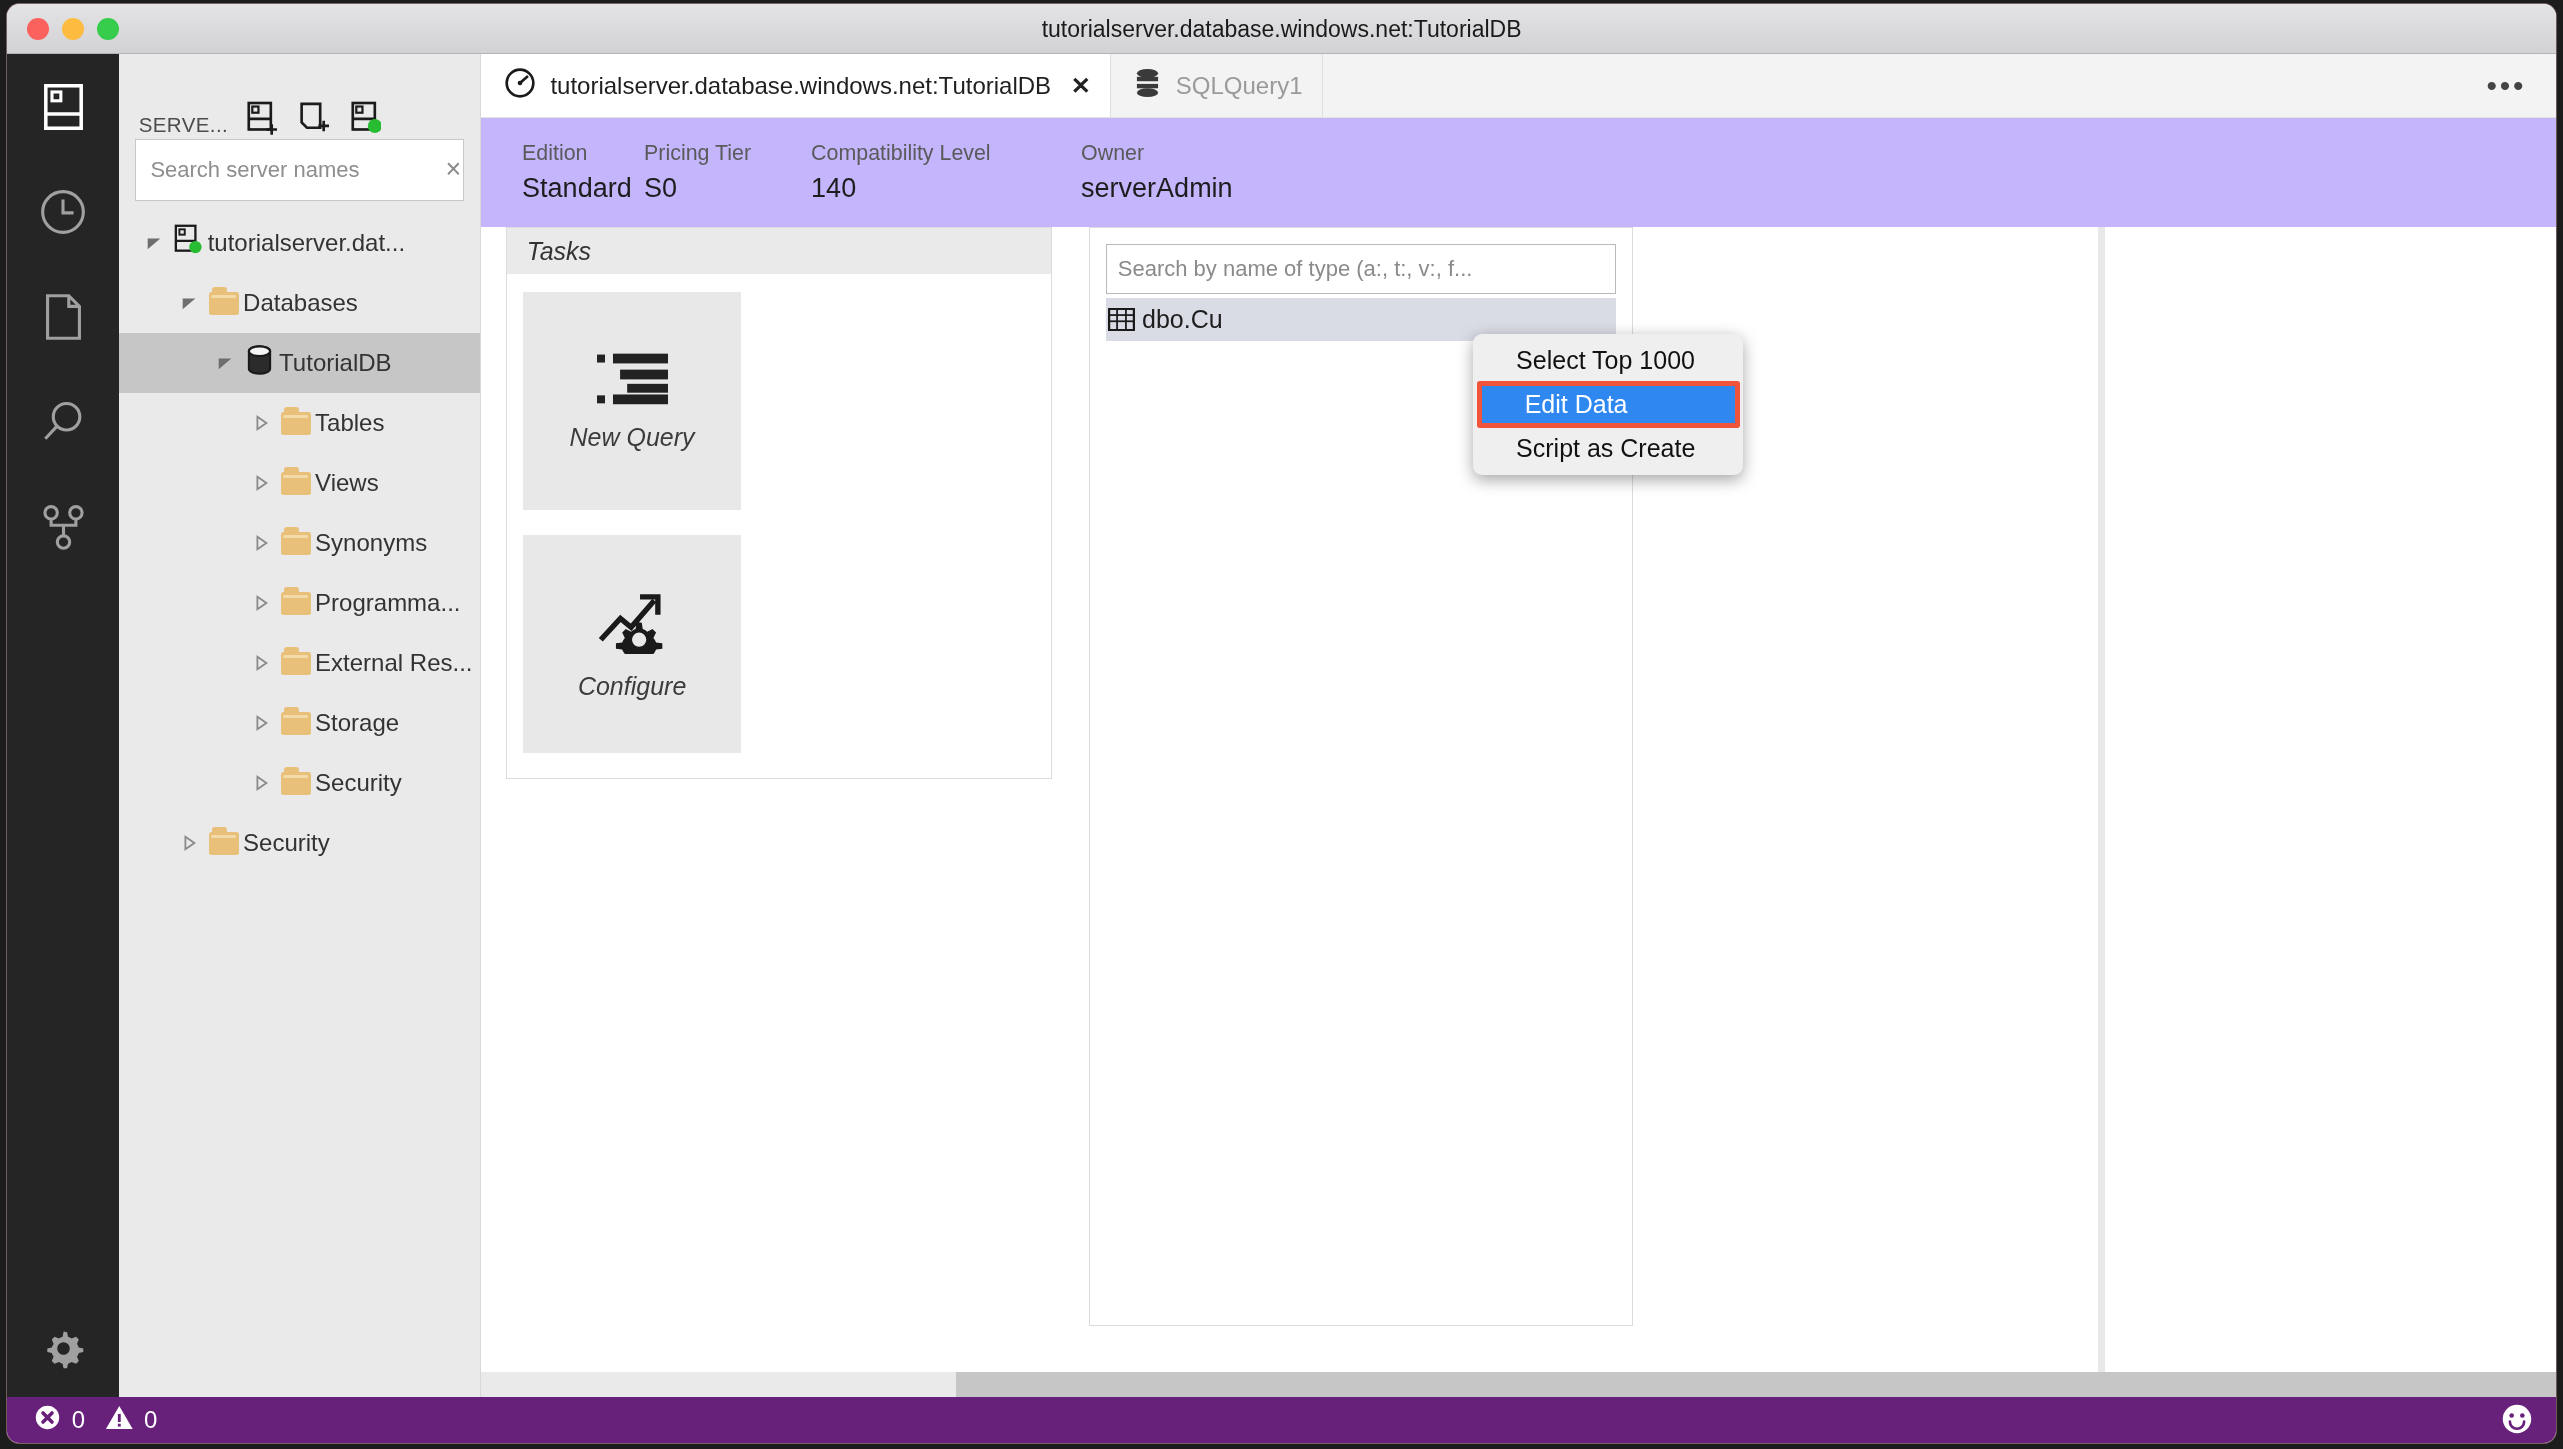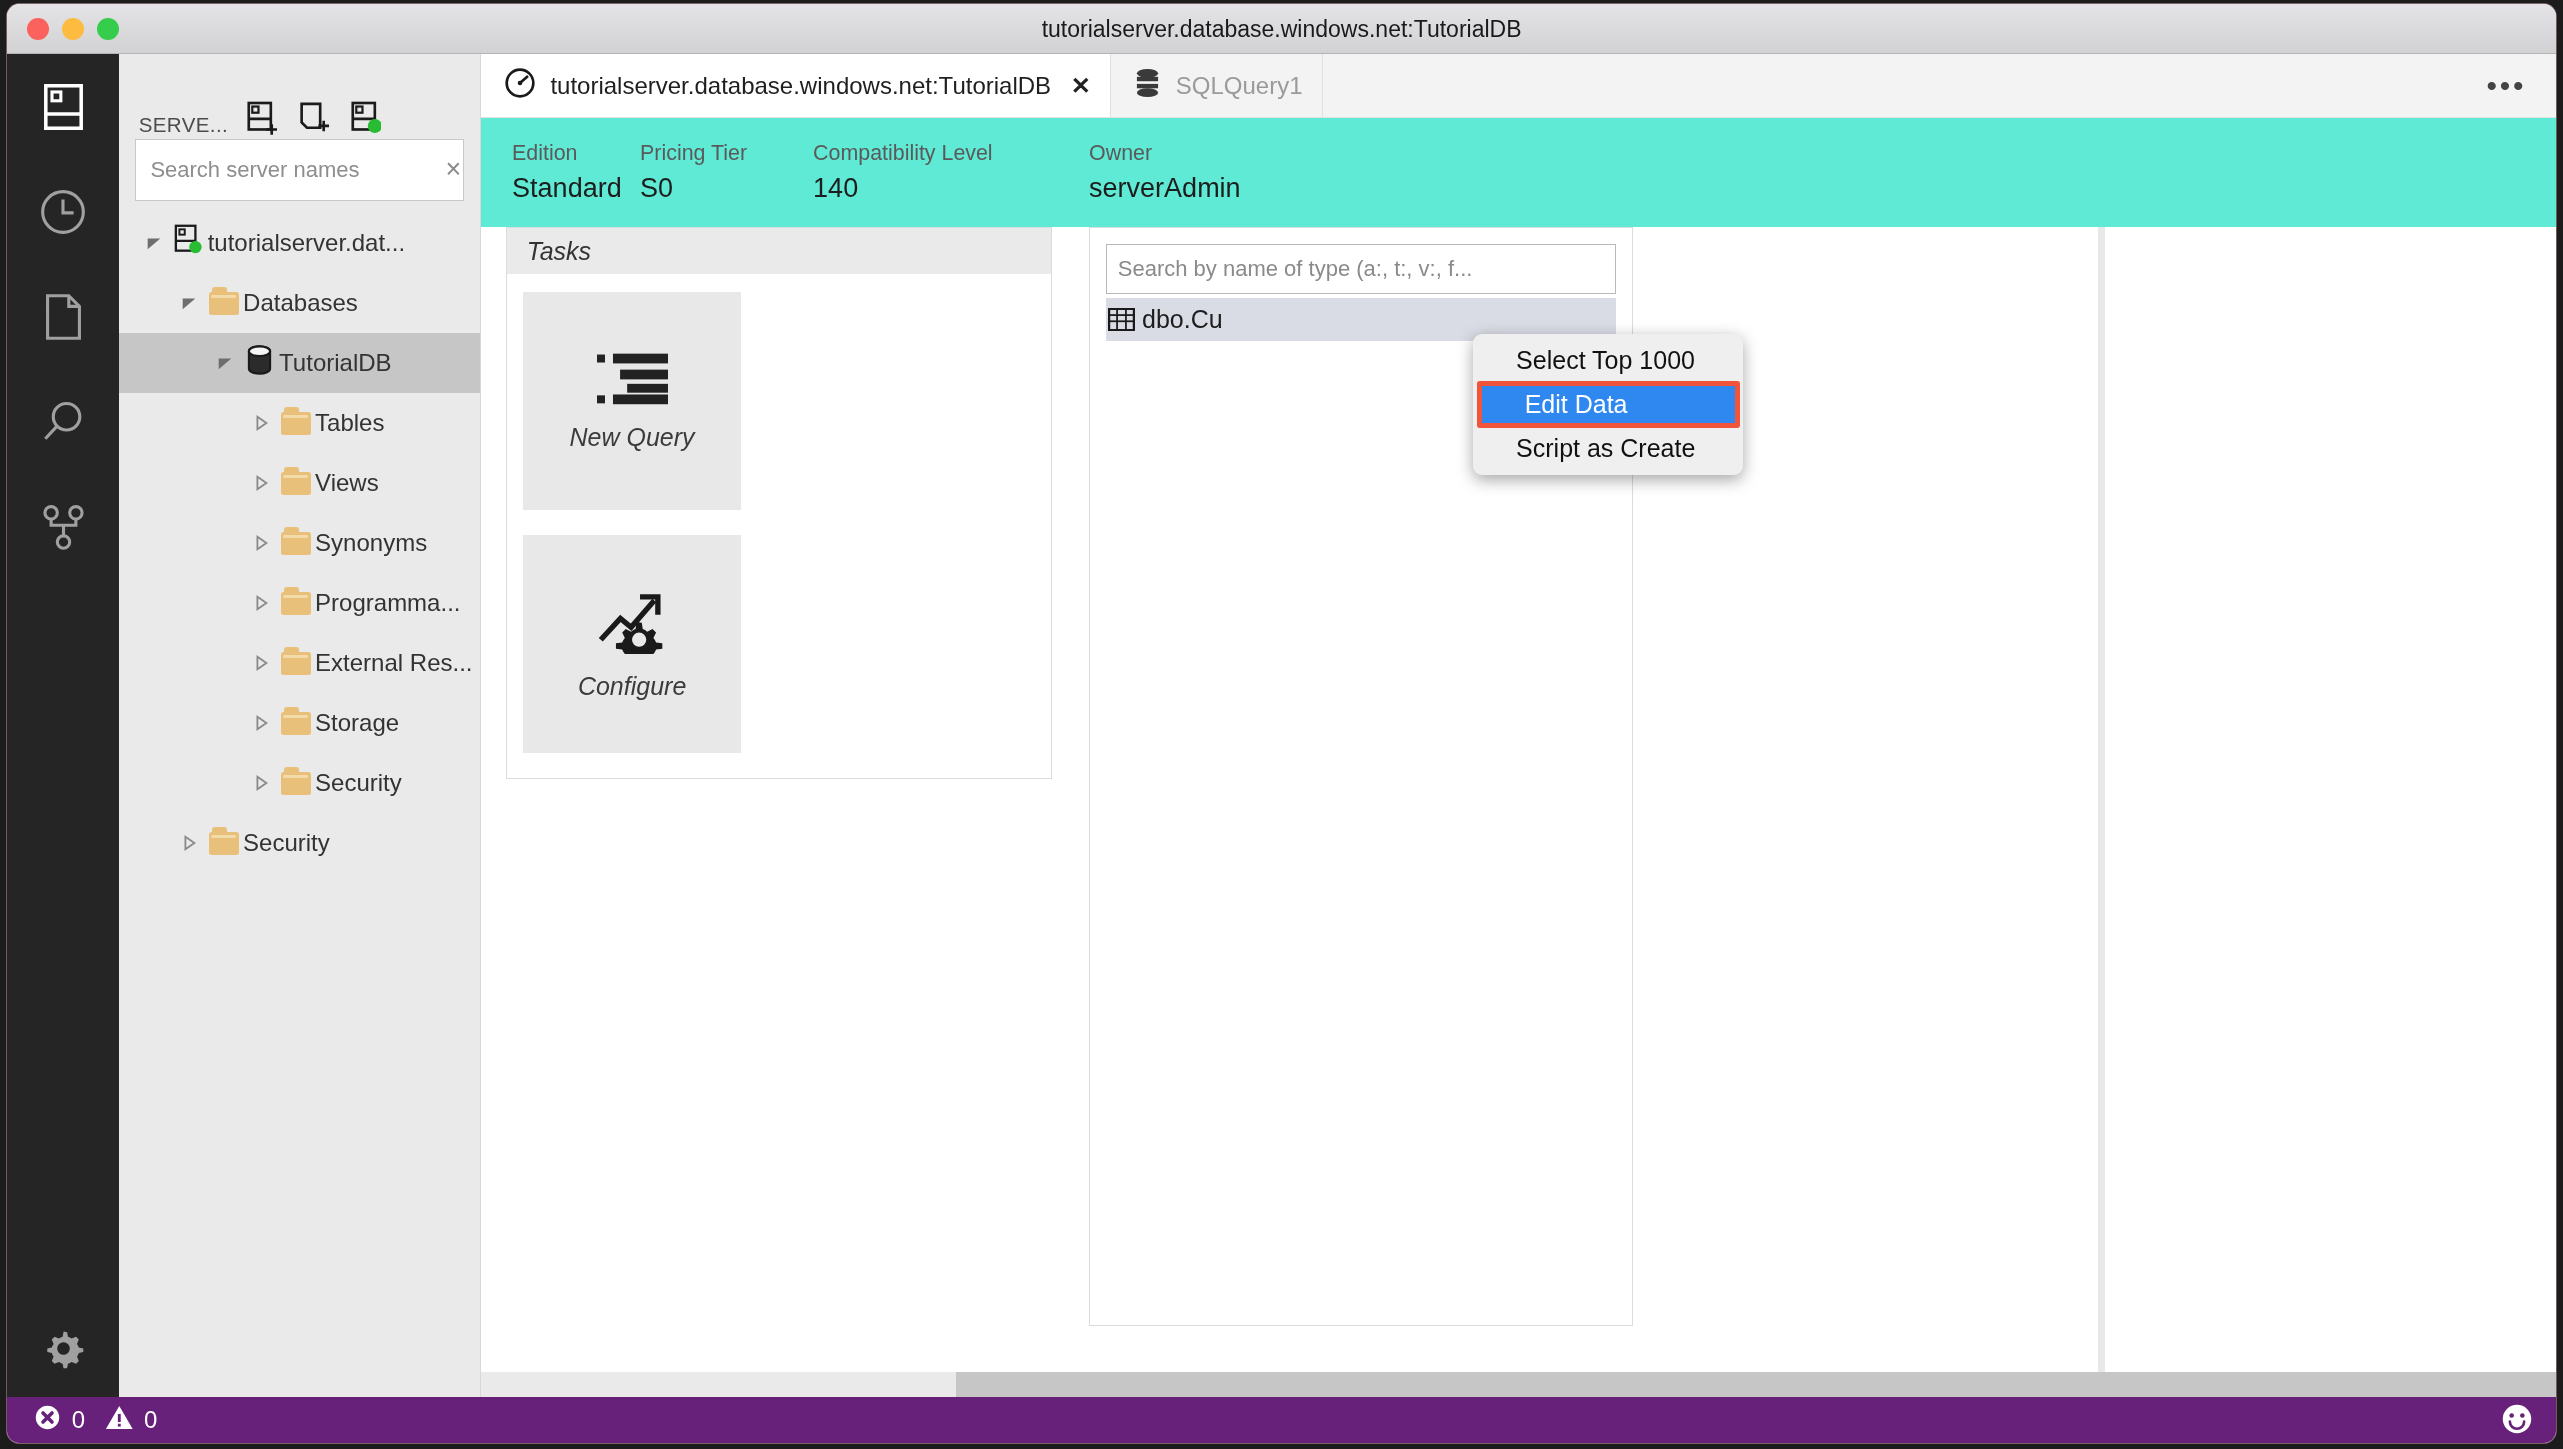--- a/index.html
+++ b/index.html
@@ -199,23 +199,23 @@
     display: flex; align-items: center;
     padding: 0 30px;
     font-size: 30px; color: #444;
     letter-spacing: 2.7px;
     cursor: pointer;
   }
 
   
   .meta {
     display: flex;
-    gap: 14px;
-    padding: 25px 0 23px 31px;
-    background: #5eead4;
+    gap: 8px;
+    padding: 25px 0 23px 41px;
+    background: #c4b5fd;
   }
   .meta-item { margin-right: 0; }
   .meta-label { font-size: 21.4px; color: #5a5a5a; line-height: 1.0; }
   .meta-value { font-size: 27px; color: #1d1d1d; margin-top: 9px; }
 
   .content {
     flex: 1 1 auto;
     position: relative;
     background: #fff;
     min-height: 0;

